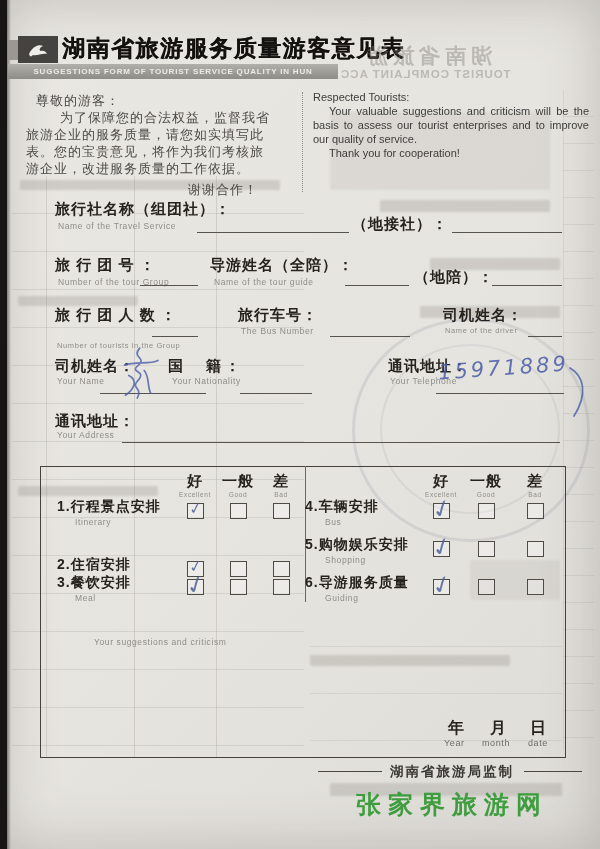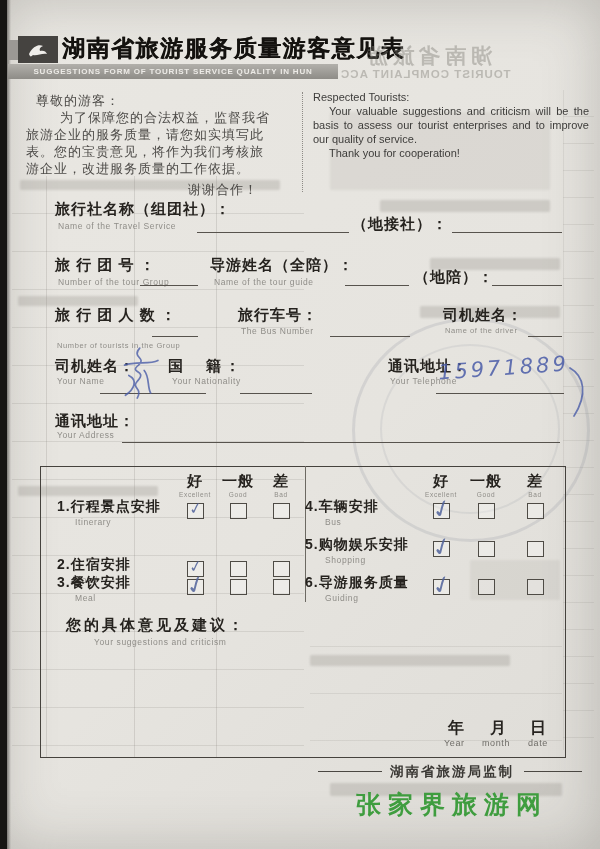--- a/index.html
+++ b/index.html
@@ -212,21 +212,20 @@
   <div class="abs" style="left:305px;top:574px;width:250px;height:34px;">
     <div class="cn abs" style="left:0;top:0;font-size:14px;">6.导游服务质量</div>
     <div class="en abs" style="left:20px;top:19px;">Guiding</div>
     <span class="cbx abs" style="left: 128px; top: 5px; position: absolute;">
         <span class="mark scribble">✓</span>
       </span>
     <span class="cbx abs" style="left:173px;top:5px;"></span>
     <span class="cbx abs" style="left:222px;top:5px;"></span>
   </div>
 
-  <div class="abs cn" style="left:66px;top:616px;letter-spacing:3px;">您的具体意见及建议：</div>
   <div class="abs en" style="left:94px;top:637px;">Your suggestions and criticism</div>
 
   <div class="abs" style="left:440px;top:718px;width:120px;height:34px;">
     <span class="cn abs" style="left:8px;top:0;font-size:16px;">年</span>
     <span class="cn abs" style="left:50px;top:0;font-size:16px;">月</span>
     <span class="cn abs" style="left:90px;top:0;font-size:16px;">日</span>
     <span class="en abs" style="left:4px;top:20px;font-size:9px;color:#6f6d68;">Year</span>
     <span class="en abs" style="left:42px;top:20px;font-size:9px;color:#6f6d68;">month</span>
     <span class="en abs" style="left:88px;top:20px;font-size:9px;color:#6f6d68;">date</span>
   </div>

